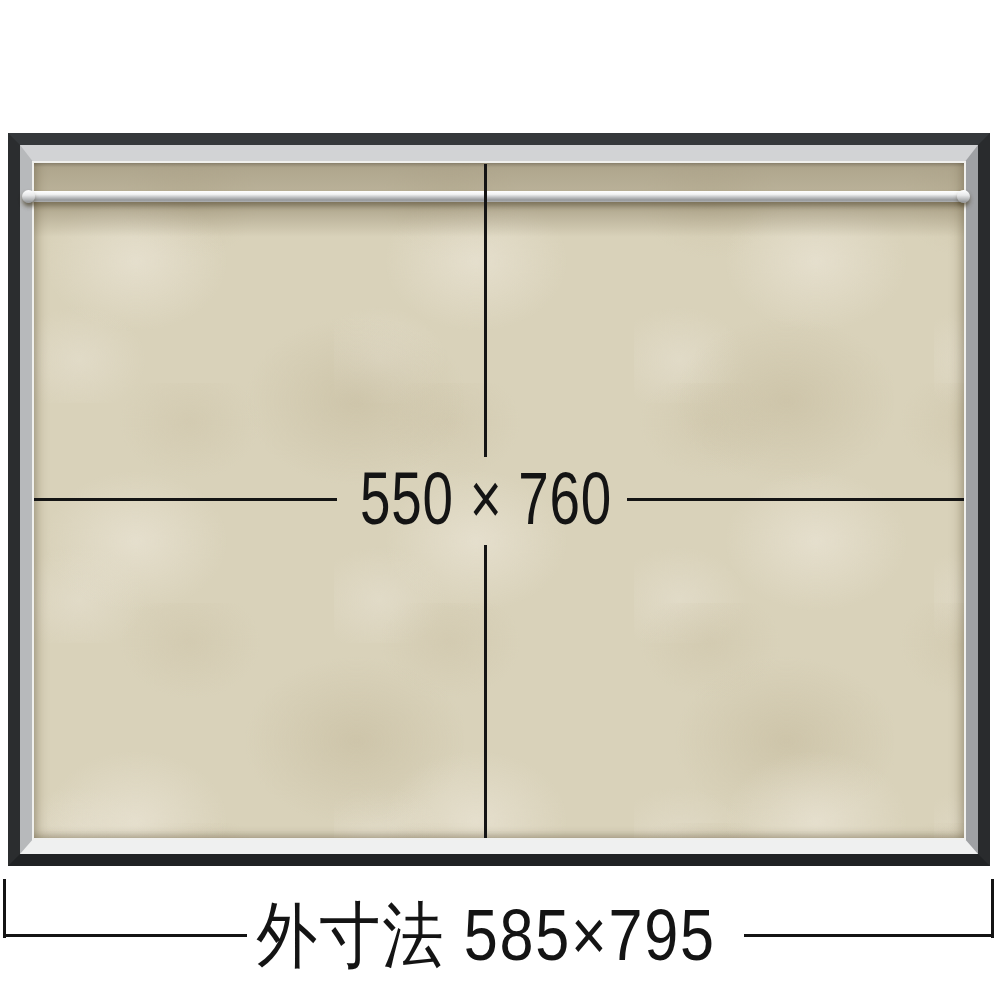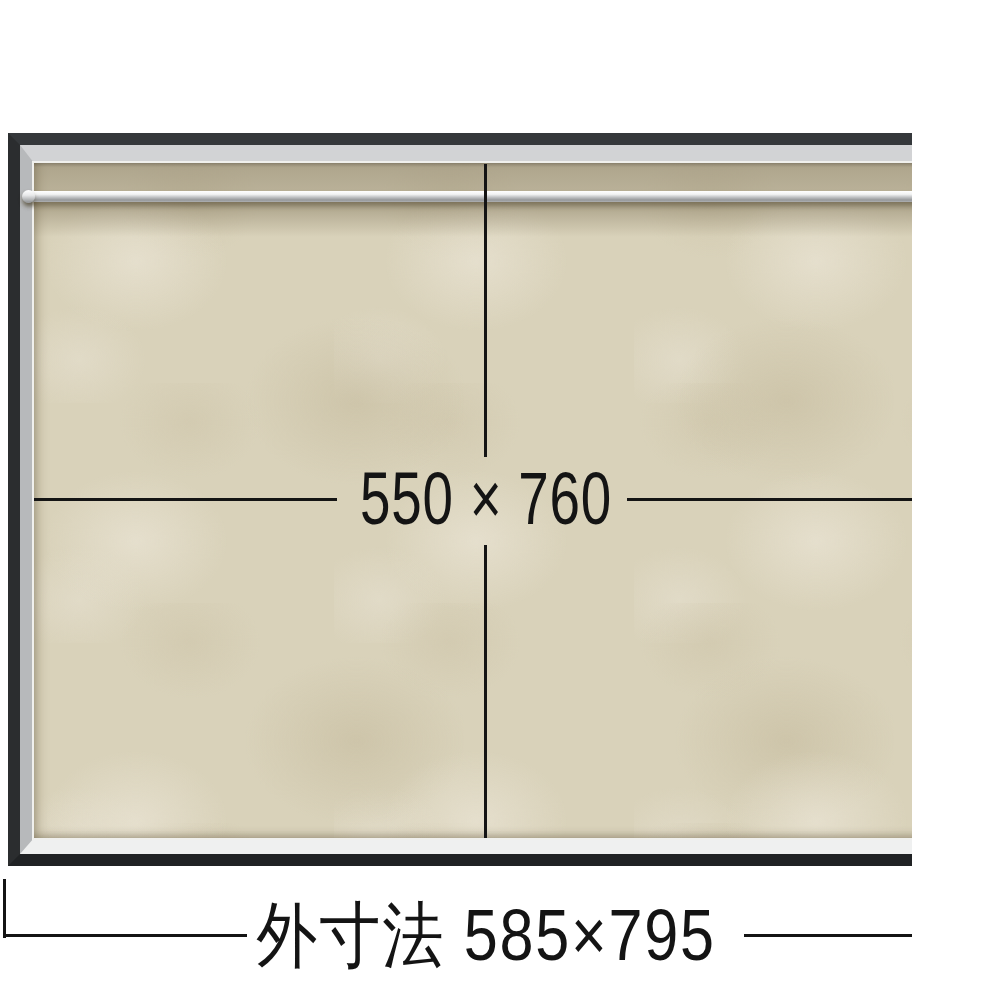--- a/index.html
+++ b/index.html
@@ -10,21 +10,21 @@
     --dimension-line:#141414;
     --label-text:#141414;
   }
   html,body{margin:0;padding:0;}
   body{
     background:var(--page-background);
     font-family:"Liberation Sans","DejaVu Sans",sans-serif;
   }
   .canvas{
     position:relative;
-    width:912px;height:1000px;
+    width:1000px;height:1000px;
     background:var(--page-background);
     overflow:hidden;
   }
   
   .frame-dark{
     position:absolute;left:8px;top:133px;
     width:982px;height:733px;
     box-sizing:border-box;
     border-style:solid;border-width:12px;
     border-top-color:#35383b;

